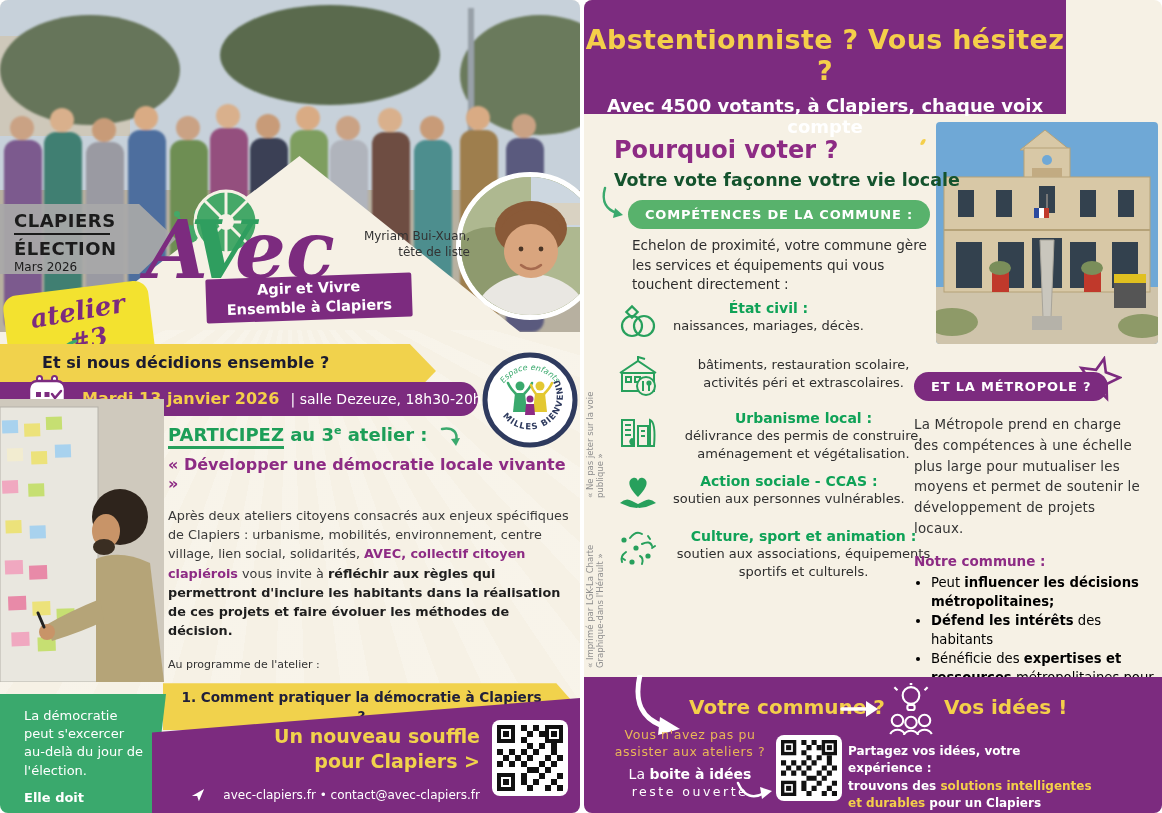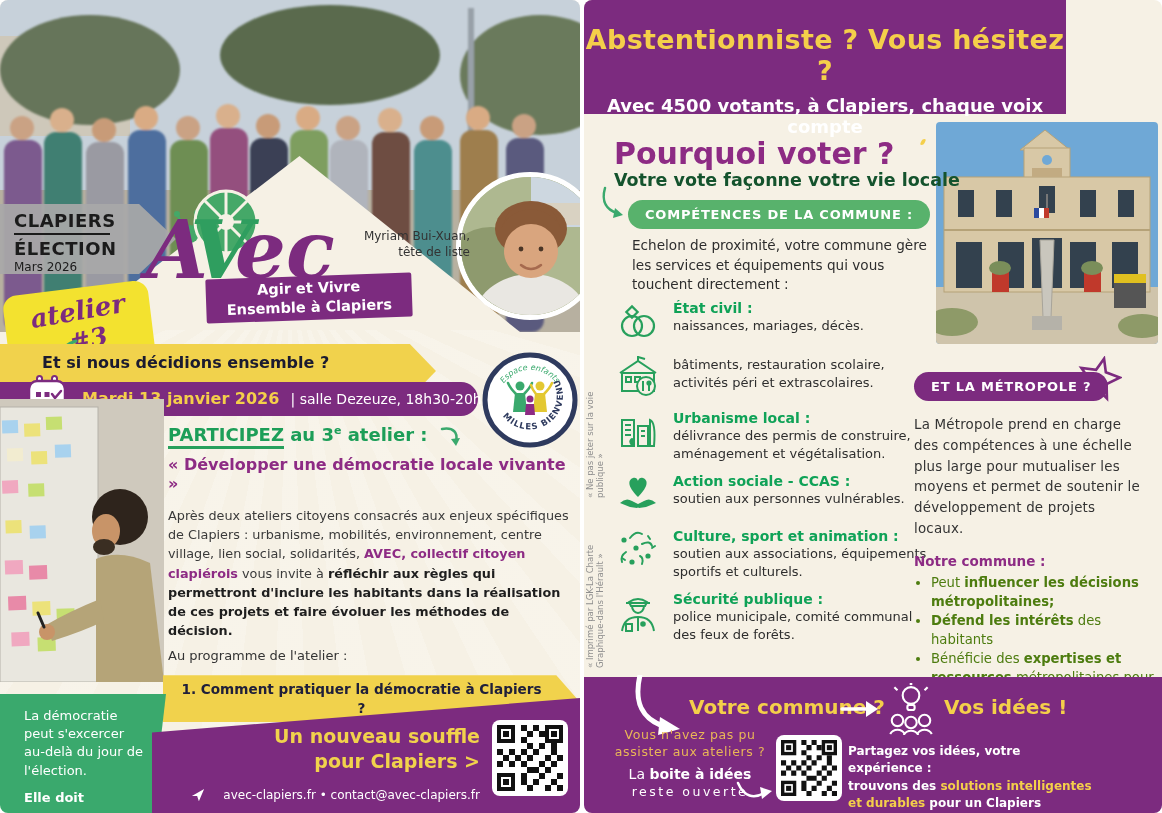--- a/index.html
+++ b/index.html
@@ -46,21 +46,21 @@
   .workshop{position:absolute;left:0;top:399px;}
   .content{position:absolute;left:168px;top:424px;width:404px;}
   .ptitle{color:#1c9e58;font-weight:800;font-size:18px;}
   .ptitle .u{border-bottom:3px solid #27a05c;padding-bottom:1px;}
   .ptitle sup{font-size:11px;}
   .ptitle .arr-s{display:inline-block;vertical-align:-6px;margin-left:6px;}
   .quote{margin-top:8px;color:#8d2b84;font-weight:800;font-size:16px;}
   .intro{margin:13px 0 0;font-size:12.8px;line-height:1.5;color:#3a3a3a;}
   .hl-purple{color:#8d2b84;font-weight:800;}
   .hl-dark{color:#1e1e1e;font-weight:800;}
-  .prog-label{margin-top:8px;font-size:13px;color:#333;}
+  .prog-label{margin-top:18px;font-size:11px;color:#333;}
   .qbanner{margin:12px 0 0 -5px;width:414px;background:#f1d24c;clip-path:polygon(0 0,95% 0,100% 50%,95% 100%,0 100%);
     padding:5px 30px 5px 13px;box-sizing:border-box;font-size:13.6px;font-weight:800;color:#20203a;line-height:1.35;text-align:center;}
   .qsub{margin:7px 0 0 15px;width:380px;font-size:12.6px;line-height:1.4;color:#3c3c3c;}
   .green-box{position:absolute;left:0;top:694px;width:166px;height:129px;background:#3aa96d;color:#fff;
     clip-path:polygon(0 0,100% 0,91% 100%,0 100%);padding:13px 20px 0 24px;box-sizing:border-box;}
   .green-box p{margin:0;font-size:13px;line-height:1.4;}
   .green-box p.b{margin-top:9px;font-weight:800;}
   .pfooter{position:absolute;left:152px;top:698px;width:428px;height:115px;background:#7c2b7f;
     clip-path:polygon(0 30%,100% 0,100% 100%,0 100%);}
   .pfooter .slogan{position:absolute;right:100px;top:26px;text-align:right;color:#f1d24c;font-weight:800;font-size:19px;line-height:1.3;}
@@ -70,38 +70,38 @@
     color:#fff;font-size:12px;white-space:nowrap;}
 
   
   .rp-head{position:absolute;left:0;top:0;width:482px;height:114px;background:#7c2b7f;text-align:center;}
   .rp-head .t{margin-top:24px;color:#f4cf4a;font-weight:800;font-size:27px;letter-spacing:.3px;}
   .rp-head .s{margin-top:9px;color:#fff;font-weight:800;font-size:18px;}
   .swoosh{position:relative;}
   .swoosh::after{content:"";position:absolute;left:0;right:-4px;bottom:-8px;height:6px;background:#f4cf4a;
     border-radius:4px;transform:skewX(-25deg) rotate(-1deg);}
   .townhall{position:absolute;left:352px;top:122px;border-radius:4px;}
-  .why-t{position:absolute;left:30px;top:136px;color:#8d2b84;font-weight:800;font-size:30px;}
+  .why-t{position:absolute;left:30px;top:136px;color:#8d2b84;font-weight:800;font-size:24px;}
   .why-s{position:absolute;left:30px;top:170px;color:#14532d;font-weight:800;font-size:17.5px;}
   .arr-a2{position:absolute;left:15px;top:186px;}
   .comp-badge{position:absolute;left:44px;top:200px;background:#58b26c;color:#fff;font-weight:800;font-size:13px;
     letter-spacing:.8px;padding:7px 17px;border-radius:17px;}
   .comp-intro{position:absolute;left:48px;top:236px;width:300px;margin:0;font-size:13.6px;line-height:1.45;color:#2d2d2d;}
   .comp-list{position:absolute;left:32px;top:300px;width:318px;}
-  .citem{display:flex;gap:13px;margin-bottom:11px;align-items:flex-start;}
+  .citem{display:flex;gap:13px;margin-bottom:11px;align-items:flex-start;text-align:center;}
   .cicon{flex:0 0 44px;}
   .ct{color:#0fa257;font-weight:800;font-size:14px;}
   .cd{font-size:13px;line-height:1.35;color:#2e2e2e;margin-top:1px;}
   .metropole{position:absolute;left:330px;top:372px;width:250px;}
   .metropole .star{position:absolute;right:42px;top:-16px;}
   .mbadge{display:inline-block;background:#7c2b7f;color:#fff;font-weight:800;font-size:13px;letter-spacing:.8px;
     padding:7px 17px;border-radius:18px;position:relative;}
   .mtext{margin:14px 0 0;font-size:13.4px;line-height:1.55;color:#333;letter-spacing:.2px;width:235px;}
   .mlist-t{margin-top:13px;color:#8d2b84;font-weight:800;font-size:13.5px;}
-  .metropole ul{margin:4px 0 0;padding-left:17px;font-size:13.2px;line-height:1.45;color:#4d7c0f;width:225px;}
+  .metropole ul{margin:4px 0 0;padding-left:17px;font-size:13.2px;line-height:1.45;color:#000000;width:225px;}
   .side-note{position:absolute;left:1px;top:390px;height:278px;writing-mode:vertical-rl;transform:rotate(180deg);
     font-size:8.5px;color:#8f8f8f;display:flex;gap:2px;}
   .rp-bottom{position:absolute;left:0;top:677px;width:578px;height:136px;background:#7c2b7f;}
   .big-arrow{position:absolute;left:42px;top:-2px;}
   .bq{position:absolute;left:105px;top:18px;color:#f4cf4a;font-weight:800;font-size:20px;}
   .barrow{position:absolute;left:256px;top:22px;}
   .bulb{position:absolute;left:302px;top:6px;}
   .ba{position:absolute;left:360px;top:18px;color:#f4cf4a;font-weight:800;font-size:20px;}
   .miss{position:absolute;left:26px;top:50px;width:160px;text-align:center;}
   .miss .m1{color:#eab757;font-size:12.5px;letter-spacing:.6px;line-height:1.35;}
@@ -513,35 +513,20 @@
           <path d="M24 28 q4 2 2 8"></path>
             <path d="M32 8 l2 3"></path>
             <path d="M6 30 l3 2"></path>
             <path d="M36 20 l3 -2"></path>
         </svg>
         <div>
           <div class="ct">Culture, sport et animation :</div>
           <div class="cd">soutien aux associations, équipements sportifs et culturels.</div>
         </div>
       </div>
-      <div class="citem">
-        <svg class="cicon" width="44" height="44" viewBox="0 0 44 44" fill="none" stroke="#27a05c" stroke-width="2">
-          <path d="M13 11 q9 -6 18 0 l-2 4 l-14 0 z"></path>
-            <line x1="10" y1="12" x2="34" y2="12"></line>
-          <path d="M16 15 a6 7 0 0 0 12 0"></path>
-          <path d="M6 40 q2 -14 16 -14 q14 0 16 14"></path>
-          <line x1="22" y1="26" x2="22" y2="40"></line>
-          <circle cx="27" cy="33" r="1.8" fill="#27a05c"></circle>
-          <rect x="10" y="33" width="6" height="7"></rect>
-        </svg>
-        <div>
-          <div class="ct">Sécurité publique :</div>
-          <div class="cd">police municipale, comité communal des feux de forêts.</div>
-        </div>
-      </div>
     </div>
 
     <div class="metropole">
       <svg class="star" width="46" height="46" viewBox="0 0 44 44">
         <path d="M22,2 L26.8,14.2 L40.9,15.9 L30.2,24.9 L33.9,38.3 L22,31 L10.1,38.3 L13.8,24.9 L3.1,15.9 L17.2,14.2 Z" fill="#f6f1e5" stroke="#7c2b7f" stroke-width="2.5" transform="rotate(14 22 22)"></path>
       </svg>
       <div class="mbadge">ET LA MÉTROPOLE ?</div>
       <p class="mtext">La Métropole prend en charge des compétences à une échelle plus large pour mutualiser les moyens et permet de soutenir le développement de projets locaux.</p>
       <div class="mlist-t">Notre commune :</div>
       <ul>

